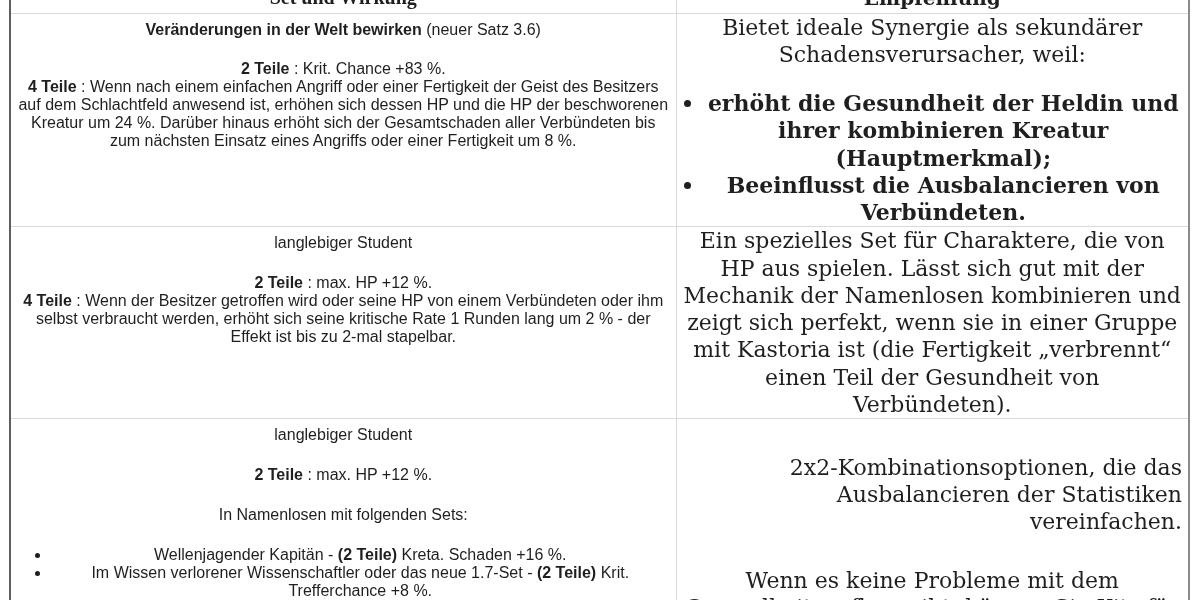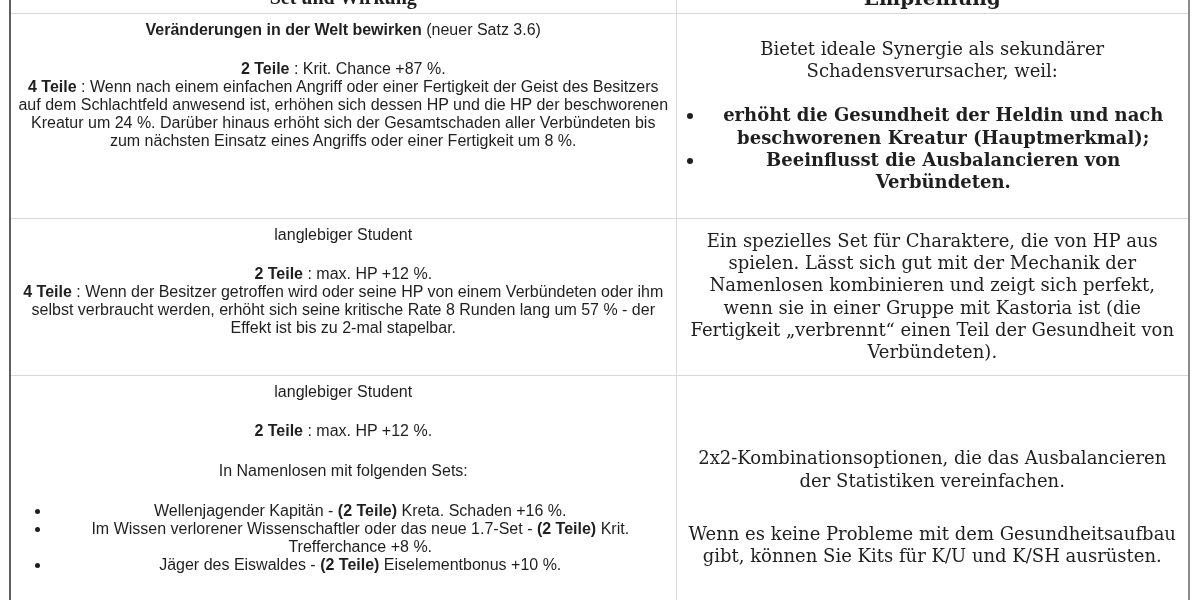--- a/index.html
+++ b/index.html
@@ -46,32 +46,32 @@
 
   td.cell-set {
     font-family: Liberation Sans, sans-serif;
     font-size: 16px;
     line-height: 1.12;
     vertical-align: top;
     padding-top: 7px;
   }
   td.cell-rec {
     font-family: "DejaVu Serif", serif;
-    font-size: 18px;
+    font-size: 22px;
     line-height: 1.24;
     vertical-align: middle;
   }
 
   tr.r1 td { height: 205px; }
   tr.r2 td { height: 157px; }
   tr.r3 td { height: 265px; }
 
   p { margin: 0; }
   .gap-after { margin-bottom: 22px; }
-  .gap-after-sm { margin-bottom: 31px; }
+  .gap-after-sm { margin-bottom: 31px; text-align: right; }
 
   ul.bullet-list {
     margin: 0;
     padding-left: 34px;
     list-style: disc;
   }
   ul.bullet-list li { }
 
   ul.rec-bullets {
     margin: 22px 0 0 0;
@@ -97,37 +97,37 @@
         <tr class="header-row">
           <th class="hdr-set">Set und Wirkung</th>
           <th class="hdr-rec">Empfehlung</th>
         </tr>
       </thead>
       <tbody>
 
         <tr class="r1">
           <td class="cell-set">
             <p class="gap-after"><strong>Veränderungen in der Welt bewirken</strong><span> (neuer Satz 3.6)</span></p>
-            <p><strong>2 Teile</strong><span> : Krit. Chance +87 %.</span></p>
+            <p><strong>2 Teile</strong><span> : Krit. Chance +83 %.</span></p>
             <p><strong>4 Teile</strong><span> : Wenn nach einem einfachen Angriff oder einer Fertigkeit der Geist des Besitzers auf dem Schlachtfeld anwesend ist, erhöhen sich dessen HP und die HP der beschworenen Kreatur um 24 %. Darüber hinaus erhöht sich der Gesamtschaden aller Verbündeten bis zum nächsten Einsatz eines Angriffs oder einer Fertigkeit um 8 %.</span></p>
           </td>
           <td class="cell-rec">
             <p>Bietet ideale Synergie als sekundärer Schadensverursacher, weil:</p>
             <ul class="rec-bullets">
-              <li>erhöht die Gesundheit der Heldin und nach beschworenen Kreatur (Hauptmerkmal);</li>
+              <li>erhöht die Gesundheit der Heldin und ihrer kombinieren Kreatur (Hauptmerkmal);</li>
               <li>Beeinflusst die Ausbalancieren von Verbündeten.</li>
             </ul>
           </td>
         </tr>
 
         <tr class="r2">
           <td class="cell-set">
             <p class="gap-after"><span>langlebiger Student</span></p>
             <p><strong>2 Teile</strong><span> : max. HP +12 %.</span></p>
-            <p><strong>4 Teile</strong><span> : Wenn der Besitzer getroffen wird oder seine HP von einem Verbündeten oder ihm selbst verbraucht werden, erhöht sich seine kritische Rate 8 Runden lang um 57 % - der Effekt ist bis zu 2-mal stapelbar.</span></p>
+            <p><strong>4 Teile</strong><span> : Wenn der Besitzer getroffen wird oder seine HP von einem Verbündeten oder ihm selbst verbraucht werden, erhöht sich seine kritische Rate 1 Runden lang um 2 % - der Effekt ist bis zu 2-mal stapelbar.</span></p>
           </td>
           <td class="cell-rec">
             <p>Ein spezielles Set für Charaktere, die von HP aus spielen. Lässt sich gut mit der Mechanik der Namenlosen kombinieren und zeigt sich perfekt, wenn sie in einer Gruppe mit Kastoria ist (die Fertigkeit „verbrennt“ einen Teil der Gesundheit von Verbündeten).</p>
           </td>
         </tr>
 
         <tr class="r3">
           <td class="cell-set">
             <p class="gap-after"><span>langlebiger Student</span></p>
             <p class="gap-after"><strong>2 Teile</strong><span> : max. HP +12 %.</span></p>

